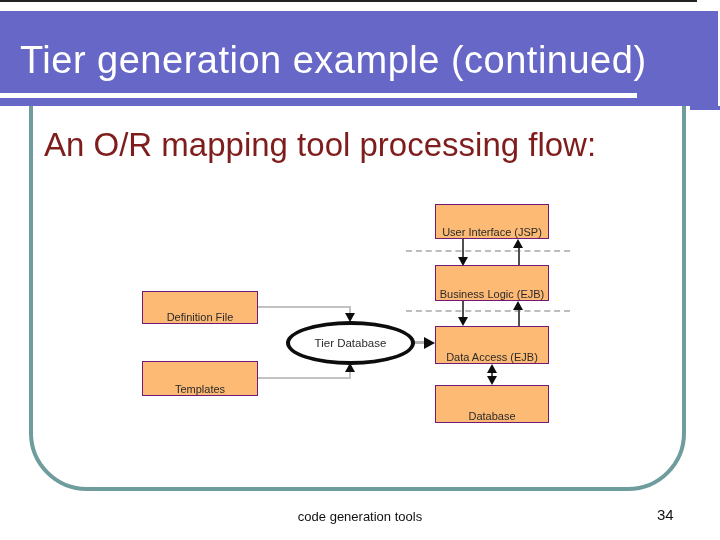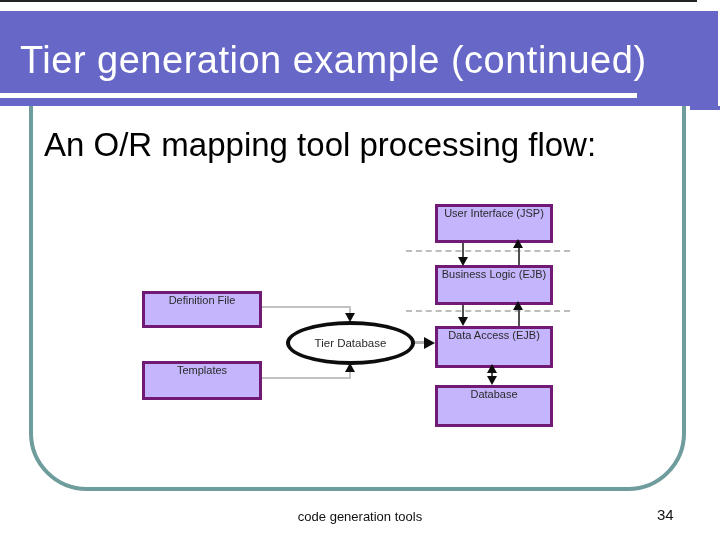--- a/index.html
+++ b/index.html
@@ -13,25 +13,25 @@
 
   
   .header-bar { position:absolute; left:0; top:11px; width:718px; height:95px; background:#6667c6; }
   .header-notch { position:absolute; left:690px; top:106px; width:30px; height:4px; background:#6667c6; }
   .header-underline { position:absolute; left:0; top:93px; width:637px; height:5px; background:#ffffff; }
   .title { position:absolute; left:20px; top:41px; font-size:38px; line-height:1;
            color:#ffffff; white-space:nowrap; letter-spacing:0.5px; }
 
   
   .heading { position:absolute; left:44px; top:128px; font-size:33px; line-height:1;
-             color:#000000; white-space:nowrap; }
+             color:#7f1d1d; white-space:nowrap; }
 
   
-  .dbox { position:absolute; background:#c4b5fd; border:3px solid #701a75;
-          display:flex; align-items:flex-start; justify-content:center;
+  .dbox { position:absolute; background:#fdba74; border:1px solid #701a75;
+          display:flex; align-items:flex-end; justify-content:center;
           font-size:11px; color:#2a2a2a; text-align:center; }
   .box-ui  { left:435px; top:204px; width:112px; height:33px; }
   .box-bl  { left:435px; top:265px; width:112px; height:34px; }
   .box-da  { left:435px; top:326px; width:112px; height:36px; }
   .box-db  { left:435px; top:385px; width:112px; height:36px; }
   .box-def { left:142px; top:291px; width:114px; height:31px; }
   .box-tpl { left:142px; top:361px; width:114px; height:33px; }
   .ellipse { position:absolute; left:286px; top:321px; width:121px; height:36px;
              border:4px solid #0d0d0d; border-radius:50%; background:#ffffff;
              display:flex; align-items:center; justify-content:center;

